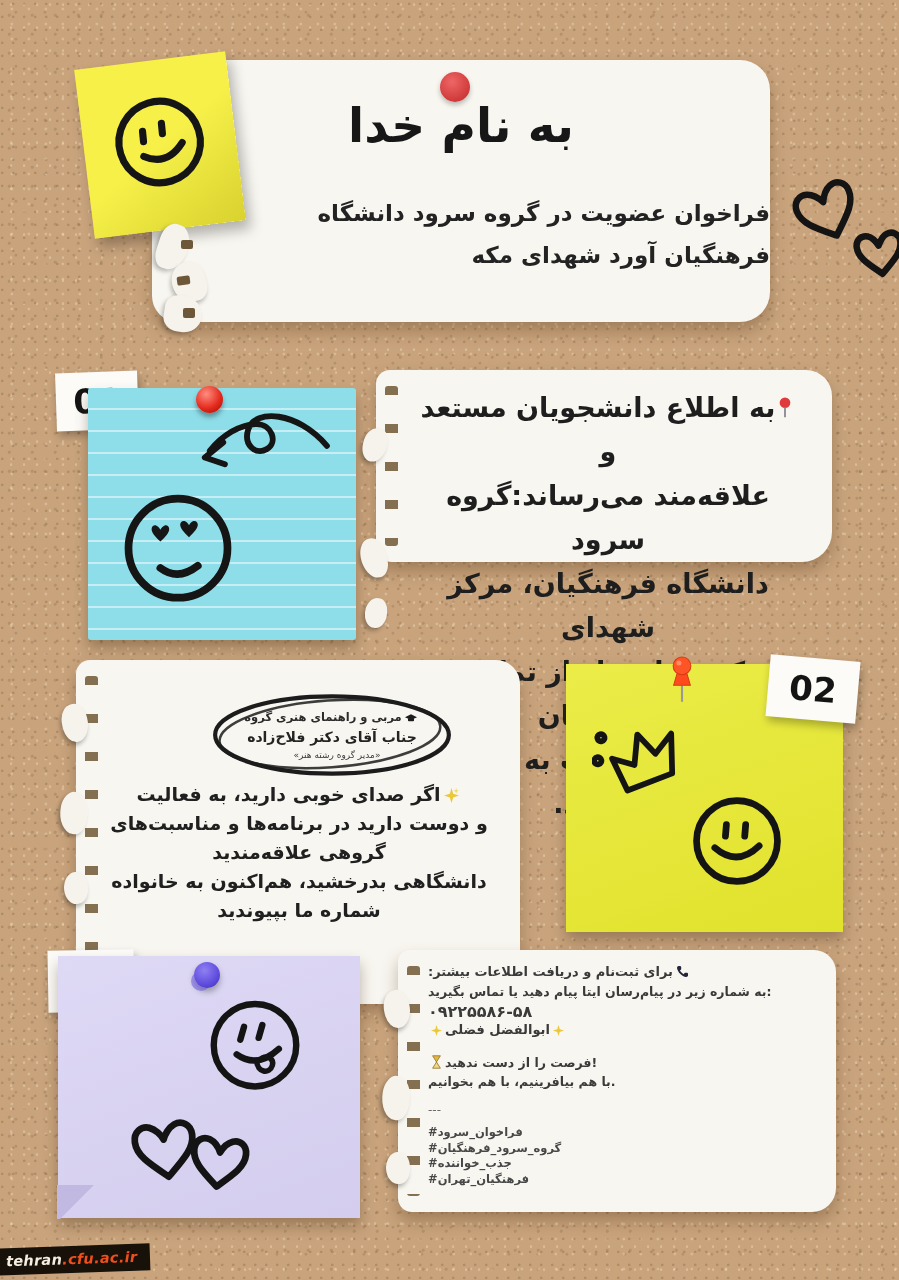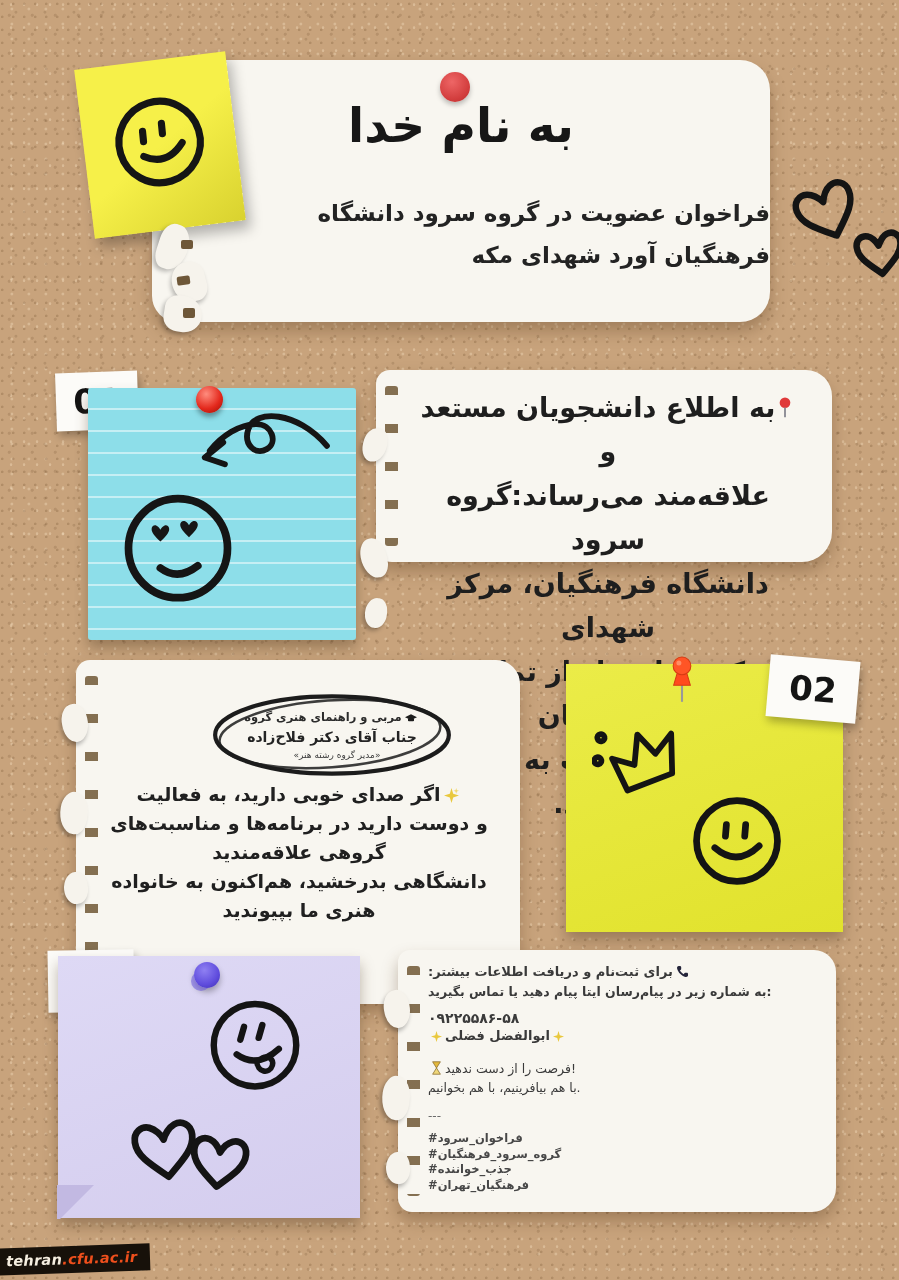--- a/index.html
+++ b/index.html
@@ -62,23 +62,23 @@
   
   #num3{left:48px;top:950px;width:86px;height:62px;font-size:34px;transform:rotate(-1deg);}
   #note3{position:absolute;left:58px;top:956px;width:302px;height:262px;
     background:linear-gradient(160deg,#ded9f5,#d4cdee);box-shadow:0 8px 13px rgba(70,50,25,.35);}
   #note3 .fold{position:absolute;left:-1px;bottom:-1px;width:40px;height:34px;
     background:linear-gradient(135deg,#c2b9e2 0 49%,rgba(0,0,0,0) 51%);}
   #pin3{left:194px;top:962px;width:26px;height:26px;}
   #p3{left:398px;top:950px;width:438px;height:262px;border-radius:12px 22px 24px 14px;}
   #p3 .ctxt{position:absolute;left:30px;right:26px;top:12px;text-align:left;color:#3a3a3a;}
   .c-line{font-size:13px;font-weight:600;line-height:20px;}
-  .c-phone{font-size:14px;font-weight:600;margin-top:7px;line-height:18px;}
+  .c-phone{font-size:16px;font-weight:600;margin-top:1px;line-height:18px;}
   .c-name{font-size:13px;font-weight:600;line-height:18px;}
-  .c-small{font-size:12.5px;font-weight:400;line-height:19px;}
+  .c-small{font-size:12.5px;font-weight:700;line-height:19px;}
   .c-sep{font-size:12px;color:#6b6b6b;line-height:14px;margin-top:12px;}
   .c-tag{font-size:11.5px;color:#474747;line-height:15.5px;font-weight:600;}
   .gap8{height:8px;}.gap14{height:14px;}
   
   #wm{position:absolute;left:-3px;top:1246px;background:#17110a;padding:5px 13px 6px 9px;
     transform:rotate(-2deg);font-style:italic;font-weight:bold;font-size:14.5px;letter-spacing:.3px;}
   #wm .a{color:#f6efe1;} #wm .b{color:#ee4f1c;}
   svg{display:block;}
 </style>
 </head>
@@ -186,21 +186,21 @@
       <div id="oval-l3" dir="rtl">«مدیر گروه رشته هنر»</div>
     </div>
     <div class="txt" dir="rtl">
       <div><span class="ico"><svg width="15" height="15" viewBox="0 0 16 16">
               <path d="M8,0 L9.8,6 L16,8 L9.8,10 L8,16 L6.2,10 L0,8 L6.2,6 Z" fill="#e9c83d"></path>
               <path d="M13,0 L13.7,2.3 L16,3 L13.7,3.7 L13,6 L12.3,3.7 L10,3 L12.3,2.3 Z" fill="#f0d567"></path>
             </svg></span><span>اگر صدای خوبی دارید، به فعالیت</span></div>
       <div>و دوست دارید در برنامه‌ها و مناسبت‌های</div>
       <div>گروهی علاقه‌مندید</div>
       <div>دانشگاهی بدرخشید، هم‌اکنون به خانواده</div>
-      <div>هنری ما بپیوندید</div>
+      <div>شماره ما بپیوندید</div>
     </div>
   </div>
 
   <div id="note2">
     <svg width="108" height="98" viewBox="0 0 150 130" style="position:absolute;left:26px;top:44px">
       <g fill="none" stroke="#141414" stroke-width="8" stroke-linejoin="round" stroke-linecap="round" transform="rotate(-14 75 70)">
         <path d="M40,104 L30,56 L58,72 L72,32 L90,64 L118,42 L106,96 Z"></path>
         <circle cx="22" cy="24" r="5"></circle>
         <circle cx="10" cy="54" r="5"></circle>
       </g>

